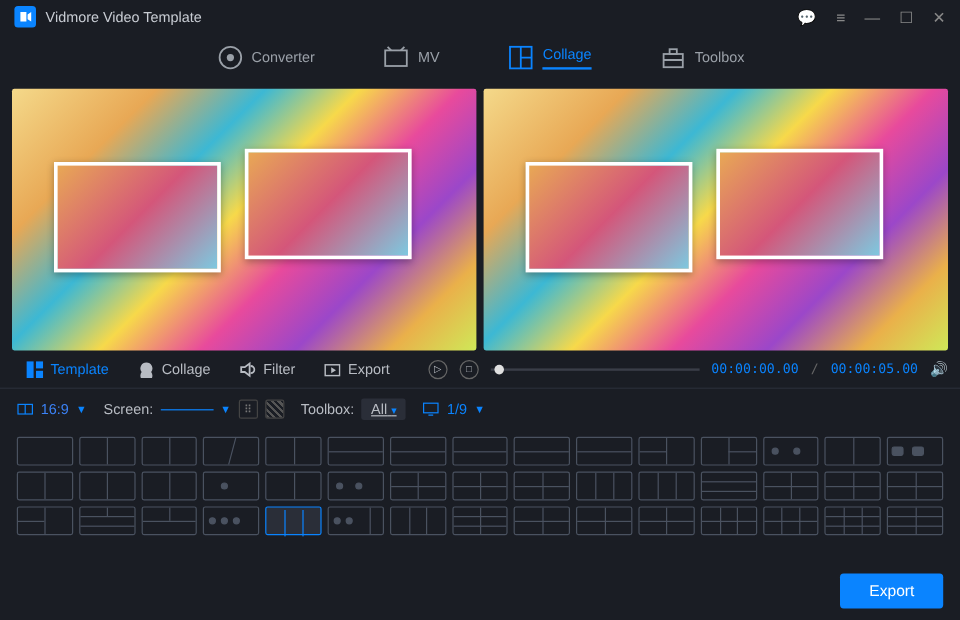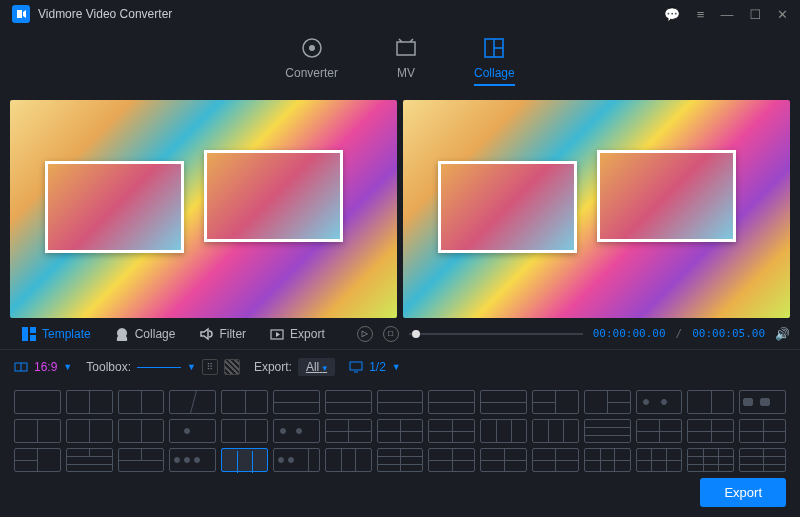--- a/index.html
+++ b/index.html
@@ -7,21 +7,21 @@
 
 
 .titlebar { height: 28px; display: flex; align-items: center; padding: 0 12px; }
 .logo { width: 18px; height: 18px; background: #0a84ff; border-radius: 3px; margin-right: 8px; display: flex; align-items: center; justify-content: center; color: white; font-size: 10px; }
 .title { flex: 1; font-size: 12px; color: #c8ccd3; }
 .win-ctrl { display: flex; gap: 16px; align-items: center; }
 .win-ctrl span { color: #888; cursor: pointer; font-size: 13px; }
 
 
 .maintabs { display: flex; justify-content: center; gap: 56px; padding: 8px 0 14px; }
-.mtab { display: flex; flex-direction: column; align-items: center; gap: 6px; cursor: pointer; color: #9aa0a8; }
+.mtab { display: flex; flex-direction: row; align-items: center; gap: 6px; cursor: pointer; color: #9aa0a8; }
 .mtab.active { color: #0a84ff; }
 .mtab .micon { width: 24px; height: 24px; display: flex; align-items: center; justify-content: center; }
 .mtab .mlabel { font-size: 12px; }
 .mtab.active .mlabel { border-bottom: 2px solid #0a84ff; padding-bottom: 4px; }
 
 
 .previews { display: flex; gap: 6px; padding: 0 10px; height: 218px; }
 .pane { flex: 1; position: relative; background: linear-gradient(135deg, #f4d98a 0%, #e8a855 20%, #3cb8d4 35%, #f7d94a 48%, #e84a9c 62%, #9b47c9 75%, #eab04a 88%, #cfe858 100%); border-radius: 2px; overflow: hidden; }
 .pane .shot { position: absolute; border: 3px solid #fff; background: linear-gradient(135deg, #e8a855, #d4567a, #7dc9e0); box-shadow: 0 2px 6px rgba(0,0,0,.3); }
 .pane .s1 { left: 9%; top: 28%; width: 36%; height: 42%; }
@@ -68,21 +68,21 @@
 </style>
 </head>
 <body>
 
 <div class="titlebar">
   <div class="logo">
     <svg width="12" height="12" viewBox="0 0 12 12">
         <path d="M2 2h5v8H2z M8 4l3-2v8l-3-2z" fill="white"></path>
       </svg>
   </div>
-  <div class="title">Vidmore Video Converter</div>
+  <div class="title">Vidmore Video Template</div>
   <div class="win-ctrl">
     <span>💬</span>
     <span>≡</span>
     <span>—</span>
     <span>☐</span>
     <span>✕</span>
   </div>
 </div>
 
 <div class="maintabs">
@@ -107,20 +107,30 @@
   <div class="mtab active">
     <div class="micon">
         <svg width="22" height="22" viewBox="0 0 22 22">
           <rect x="2" y="2" width="18" height="18" fill="none" stroke="#0a84ff" stroke-width="1.5"></rect>
           <line x1="11" y1="2" x2="11" y2="20" stroke="#0a84ff" stroke-width="1.5"></line>
           <line x1="11" y1="11" x2="20" y2="11" stroke="#0a84ff" stroke-width="1.5"></line>
         </svg>
       </div>
     <div class="mlabel">Collage</div>
   </div>
+  <div class="mtab">
+    <div class="micon">
+        <svg width="22" height="22" viewBox="0 0 22 22">
+          <rect x="3" y="8" width="16" height="11" fill="none" stroke="#9aa0a8" stroke-width="1.5"></rect>
+          <rect x="8" y="4" width="6" height="4" fill="none" stroke="#9aa0a8" stroke-width="1.5"></rect>
+          <line x1="3" y1="13" x2="19" y2="13" stroke="#9aa0a8" stroke-width="1.5"></line>
+        </svg>
+      </div>
+    <div class="mlabel">Toolbox</div>
+  </div>
 </div>
 
 <div class="previews">
   <div class="pane">
     <div class="shot s1"></div>
     <div class="shot s2"></div>
   </div>
   <div class="pane">
     <div class="shot s1"></div>
     <div class="shot s2"></div>
@@ -168,40 +178,40 @@
     <span class="vol">🔊</span>
   </div>
 </div>
 
 <div class="opts">
   <div class="grp">
     <svg width="14" height="14" viewBox="0 0 14 14">
         <rect x="1" y="3" width="12" height="8" fill="none" stroke="#0a84ff"></rect>
         <line x1="7" y1="3" x2="7" y2="11" stroke="#0a84ff"></line>
       </svg>
-    <span style="color:#d946ef">16:9</span>
+    <span style="color:#3b82f6">16:9</span>
     <span class="drop">▼</span>
   </div>
   <div class="grp">
-    <span>Toolbox:</span>
+    <span>Screen:</span>
     <div class="bline"></div>
     <span class="drop">▼</span>
     <span class="sqbtn">⠿</span>
     <span class="sqbtn" style="background:repeating-linear-gradient(45deg,#555,#555 2px,transparent 2px,transparent 4px)"></span>
   </div>
   <div class="grp">
-    <span>Export:</span>
+    <span>Toolbox:</span>
     <span class="sel"><span>All</span> <span class="drop">▾</span></span>
   </div>
   <div class="grp">
     <svg width="14" height="14" viewBox="0 0 14 14">
         <rect x="1" y="2" width="12" height="8" fill="none" stroke="#0a84ff"></rect>
         <line x1="5" y1="12" x2="9" y2="12" stroke="#0a84ff"></line>
       </svg>
-    <span style="color:#0a84ff">1/2</span>
+    <span style="color:#0a84ff">1/9</span>
     <span class="drop">▼</span>
   </div>
 </div>
 
 <div class="grid">
 
   <div class="tpl"></div>
   <div class="tpl">
       <div class="d vh"></div>
     </div>

